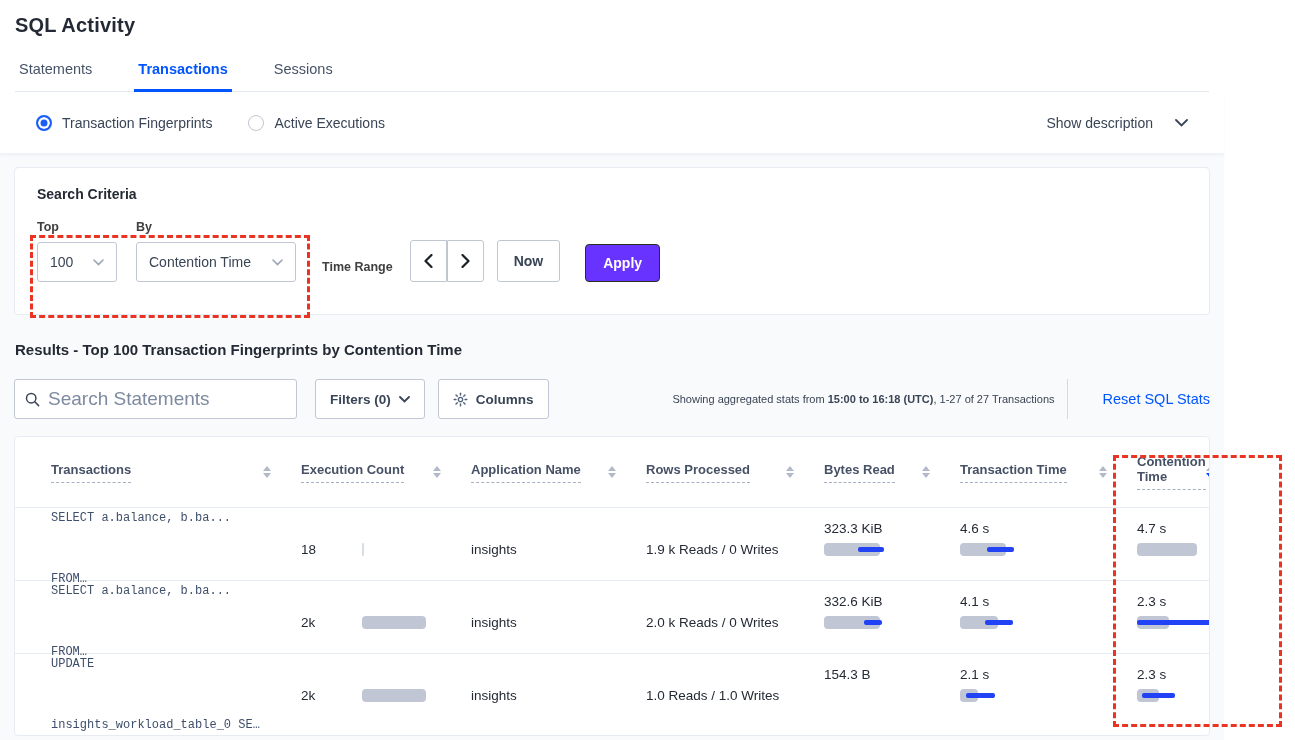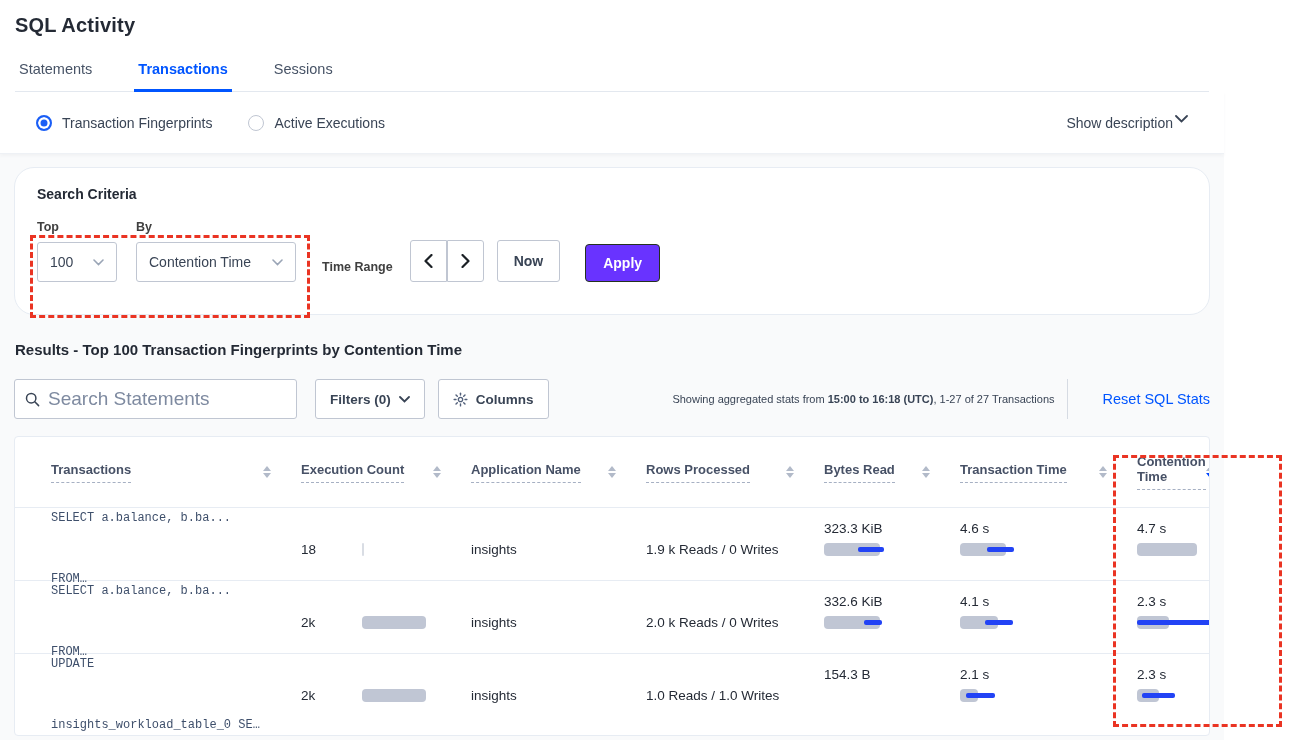--- a/index.html
+++ b/index.html
@@ -14,26 +14,26 @@
   .tab { font-size:14.5px; color:#475366; padding:0 4px 14px 4px; margin-right:38px; cursor:pointer; position:relative; text-decoration:none; }
   .tab.active { color:#0055ff; font-weight:bold; }
   .tab.active::after { content:""; position:absolute; left:0; right:0; bottom:-1px; height:3px; background:#0055ff; }
 
   
   .toggle-bar { background:#fff; height:62px; display:flex; align-items:center; padding:0 36px;
     border-bottom:1px solid #eef1f5; box-shadow:0 2px 3px rgba(40,50,70,.04); }
   .radio-opt { display:flex; align-items:center; gap:10px; font-size:14px; color:#394455; margin-right:36px; cursor:pointer; }
   .radio { width:16px; height:16px; border-radius:50%; background:#fff; border:1px solid #c0c6d2; display:inline-block; }
   .radio.checked { border:2px solid #1a5ef6; background:#1a5ef6; box-shadow:inset 0 0 0 2.5px #fff; }
-  .show-desc { margin-left:auto; display:flex; gap:2px; font-size:14px; color:#394455; cursor:pointer; }
+  .show-desc { margin-left:auto; display:flex; align-items:center; gap:22px; font-size:14px; color:#394455; cursor:pointer; }
 
   
   .content { padding:13px 14px 0 14px; }
   .card { background:#fff; border:1px solid #e7ecf3; border-radius:4px; }
-  .search-card { padding:18px 22px 26px 22px; height:148px;border-radius:20px; }
+  .search-card { padding:18px 22px 26px 22px; height:148px; }
   .search-card h2 { font-size:14px; font-weight:bold; color:#242a35; }
   .form-row { display:flex; align-items:flex-end; margin-top:18px; }
   .field { display:flex; flex-direction:column; }
   .field > label { font-size:12.5px; font-weight:bold; color:#404040; margin-bottom:8px; }
   .select { height:40px; border:1px solid #c0c6d2; border-radius:3px; background:#fff; display:flex;
     align-items:center; padding:0 12px; font-size:14px; color:#394455; cursor:pointer; }
   .select .chev { margin-left:auto; }
   .sel-top { width:80px; margin-right:19px; }
   .sel-by  { width:160px; margin-right:26px; }
   .sel-tr  { width:280px; }

